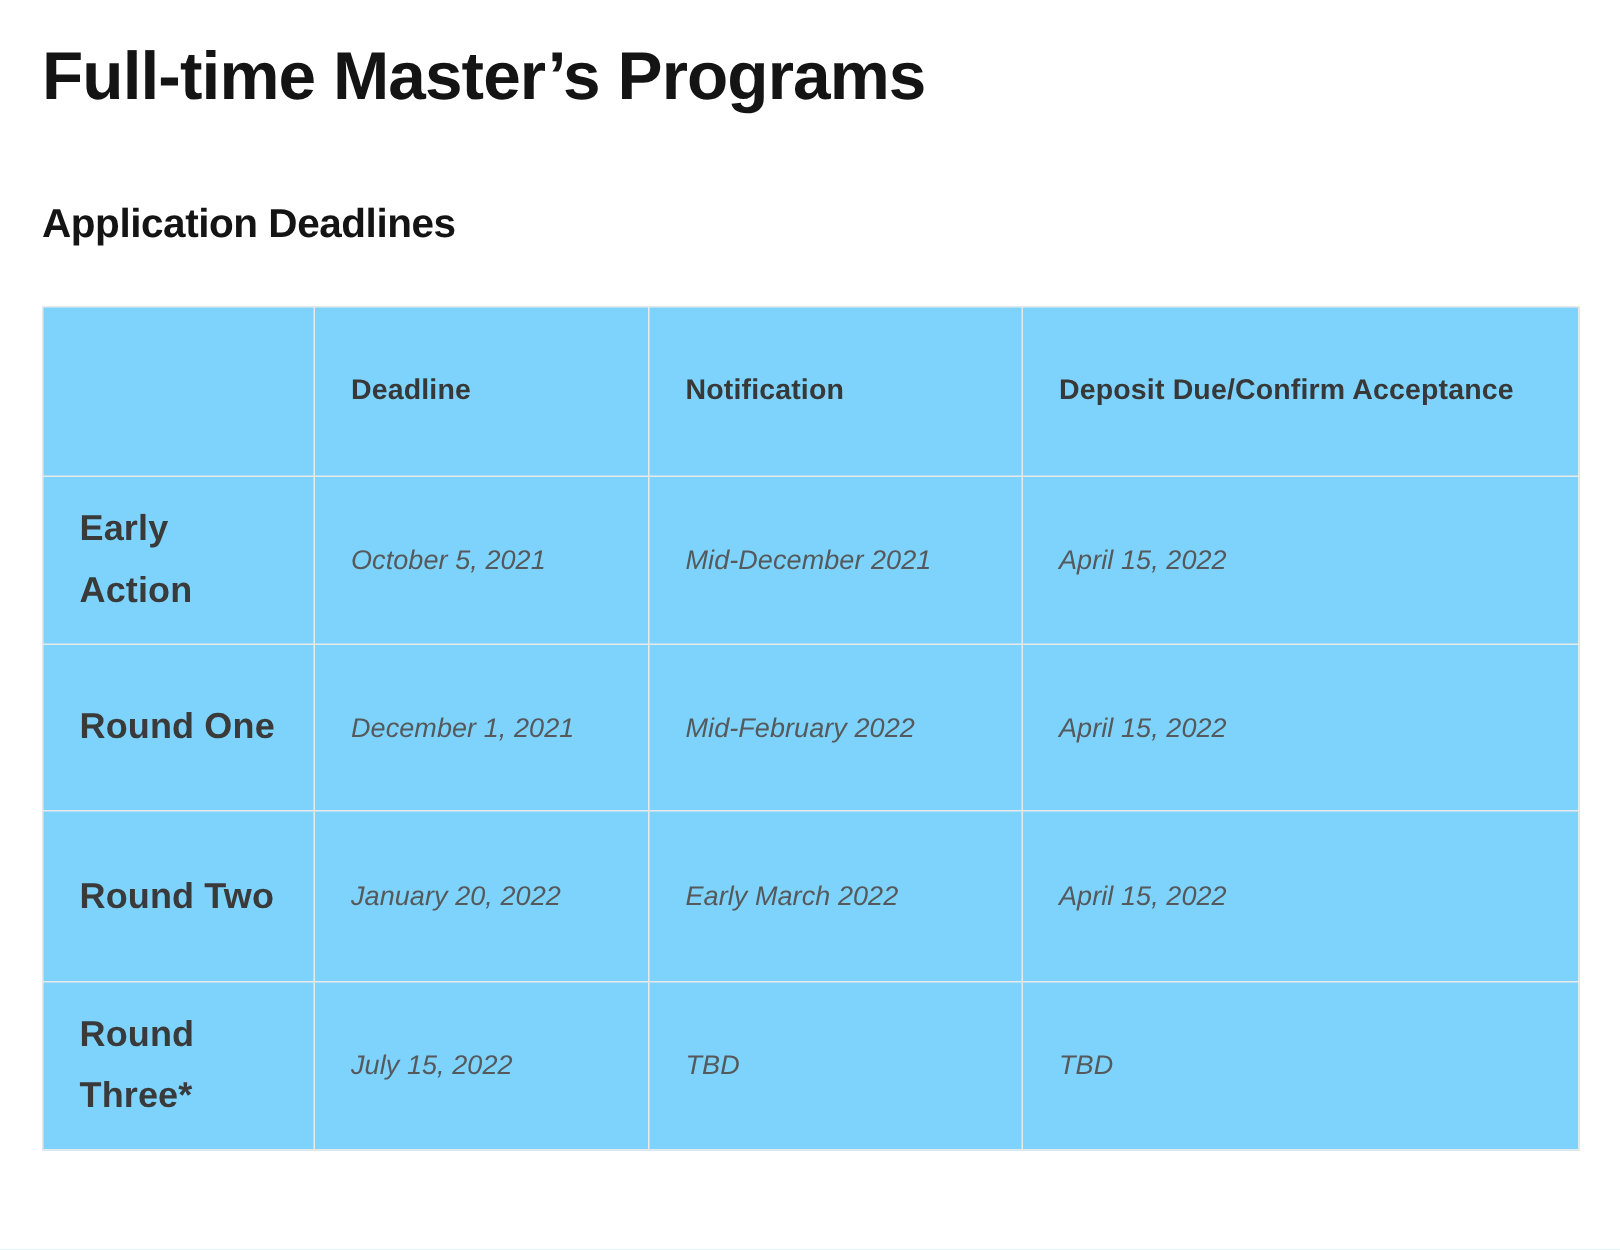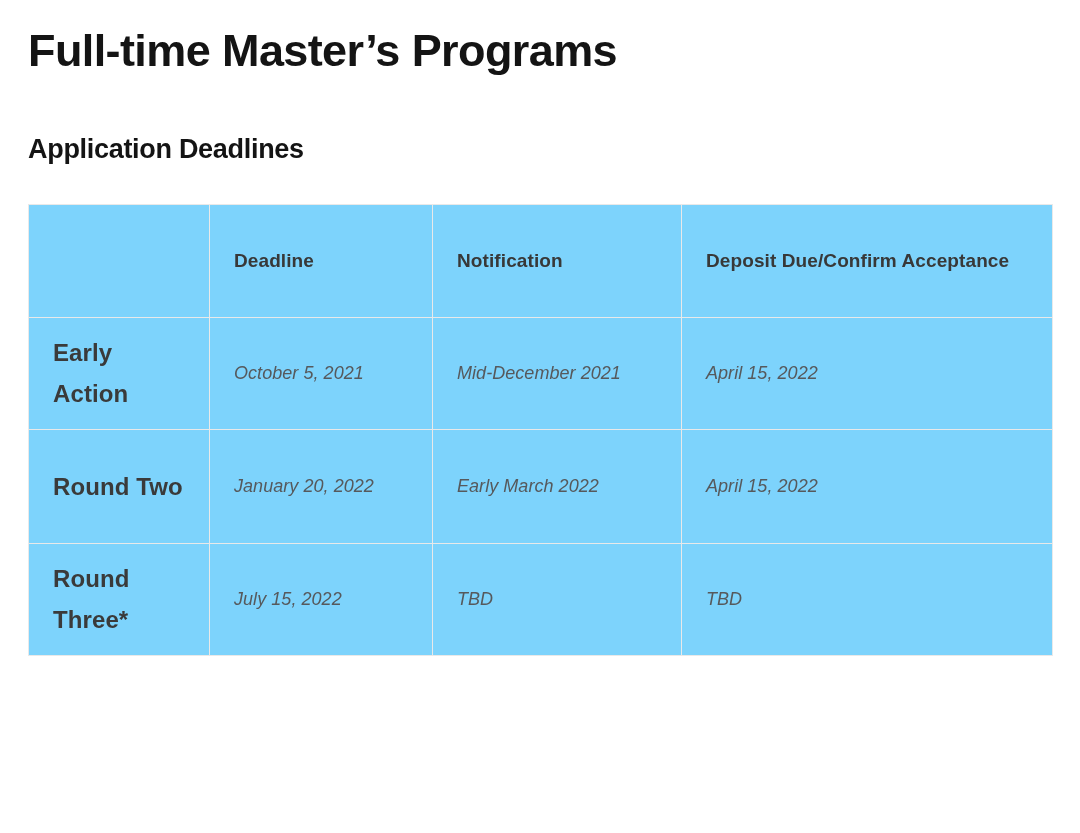--- a/index.html
+++ b/index.html
@@ -126,20 +126,26 @@
           <th scope="col">Deposit Due/Confirm Acceptance</th>
         </tr>
       </thead>
       <tbody>
         <tr class="r0">
           <th scope="row" class="rowhead">Early Action</th>
           <td>October 5, 2021</td>
           <td>Mid-December 2021</td>
           <td>April 15, 2022</td>
         </tr>
+        <tr class="r1">
+          <th scope="row" class="rowhead">Round One</th>
+          <td>December 1, 2021</td>
+          <td>Mid-February 2022</td>
+          <td>April 15, 2022</td>
+        </tr>
         <tr class="r2">
           <th scope="row" class="rowhead">Round Two</th>
           <td>January 20, 2022</td>
           <td>Early March 2022</td>
           <td>April 15, 2022</td>
         </tr>
         <tr class="r3">
           <th scope="row" class="rowhead">Round Three*</th>
           <td>July 15, 2022</td>
           <td>TBD</td>

